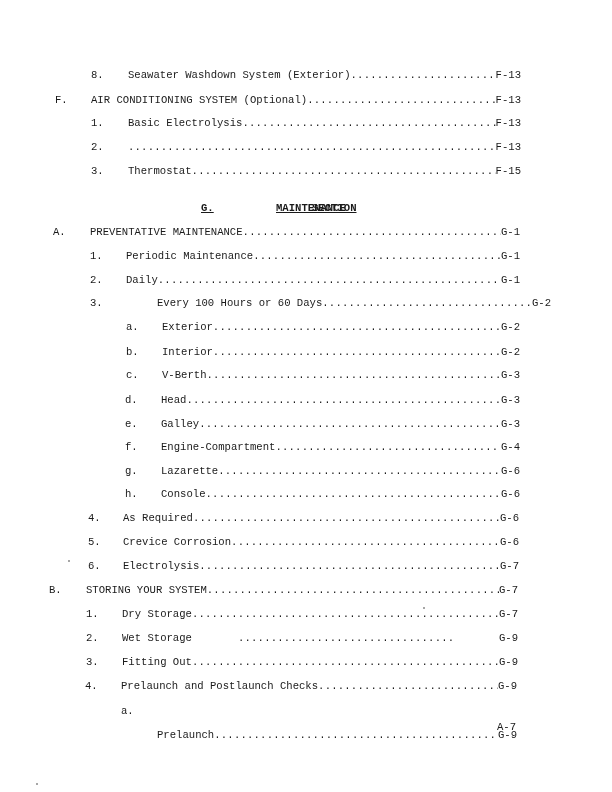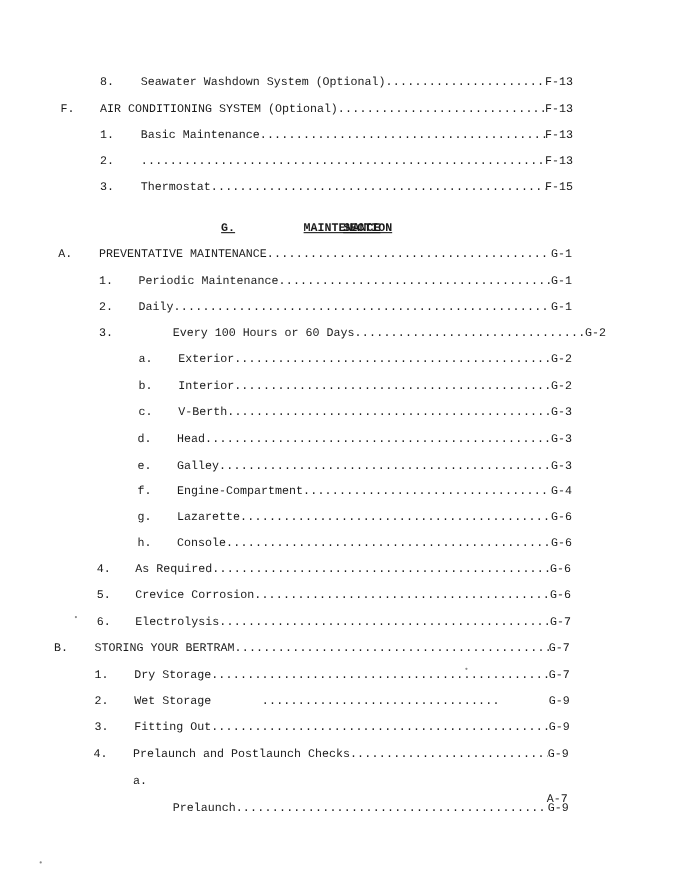--- a/index.html
+++ b/index.html
@@ -17,39 +17,39 @@
   .speck { position: absolute; width: 2px; height: 2px; background: #888; border-radius: 1px; }
 </style>
 </head>
 <body>
 
 <div>
 
   <div class="line" style="top:67px;left:0;width:612px;">
     <span class="mark" style="left:91px;">8.</span>
     <div class="entry" style="left:128px;width:393px;">
-      <span class="title">Seawater Washdown System (Optional)</span>
+      <span class="title">Seawater Washdown System (Exterior)</span>
       <span class="dots">........................................................................................................</span>
       <span class="page">F-13</span>
     </div>
   </div>
 
   <div class="line" style="top:92px;left:0;width:612px;">
     <span class="mark" style="left:55px;">F.</span>
     <div class="entry" style="left:91px;width:430px;">
       <span class="title">AIR CONDITIONING SYSTEM (Optional)</span>
       <span class="dots">........................................................................................................</span>
       <span class="page">F-13</span>
     </div>
   </div>
 
   <div class="line" style="top:115px;left:0;width:612px;">
     <span class="mark" style="left:91px;">1.</span>
     <div class="entry" style="left:128px;width:393px;">
-      <span class="title">Basic Maintenance</span>
+      <span class="title">Basic Electrolysis</span>
       <span class="dots">........................................................................................................</span>
       <span class="page">F-13</span>
     </div>
   </div>
 
   <div class="line" style="top:139px;left:0;width:612px;">
     <span class="mark" style="left:91px;">2.</span>
     <div class="entry" style="left:128px;width:393px;">
       <span class="dots">........................................................................................................</span>
       <span class="page">F-13</span>
@@ -202,21 +202,21 @@
     <div class="entry" style="left:123px;width:396px;">
       <span class="title">Electrolysis</span>
       <span class="dots">........................................................................................................</span>
       <span class="page">G-7</span>
     </div>
   </div>
 
   <div class="line" style="top:582px;left:0;width:612px;">
     <span class="mark" style="left:49px;">B.</span>
     <div class="entry" style="left:86px;width:432px;">
-      <span class="title">STORING YOUR BERTRAM</span>
+      <span class="title">STORING YOUR SYSTEM</span>
       <span class="dots">........................................................................................................</span>
       <span class="page">G-7</span>
     </div>
   </div>
 
   <div class="line" style="top:606px;left:0;width:612px;">
     <span class="mark" style="left:86px;">1.</span>
     <div class="entry" style="left:122px;width:396px;text-align:right;">
       <span class="title">Dry Storage</span>
       <span class="dots">........................................................................................................</span>

